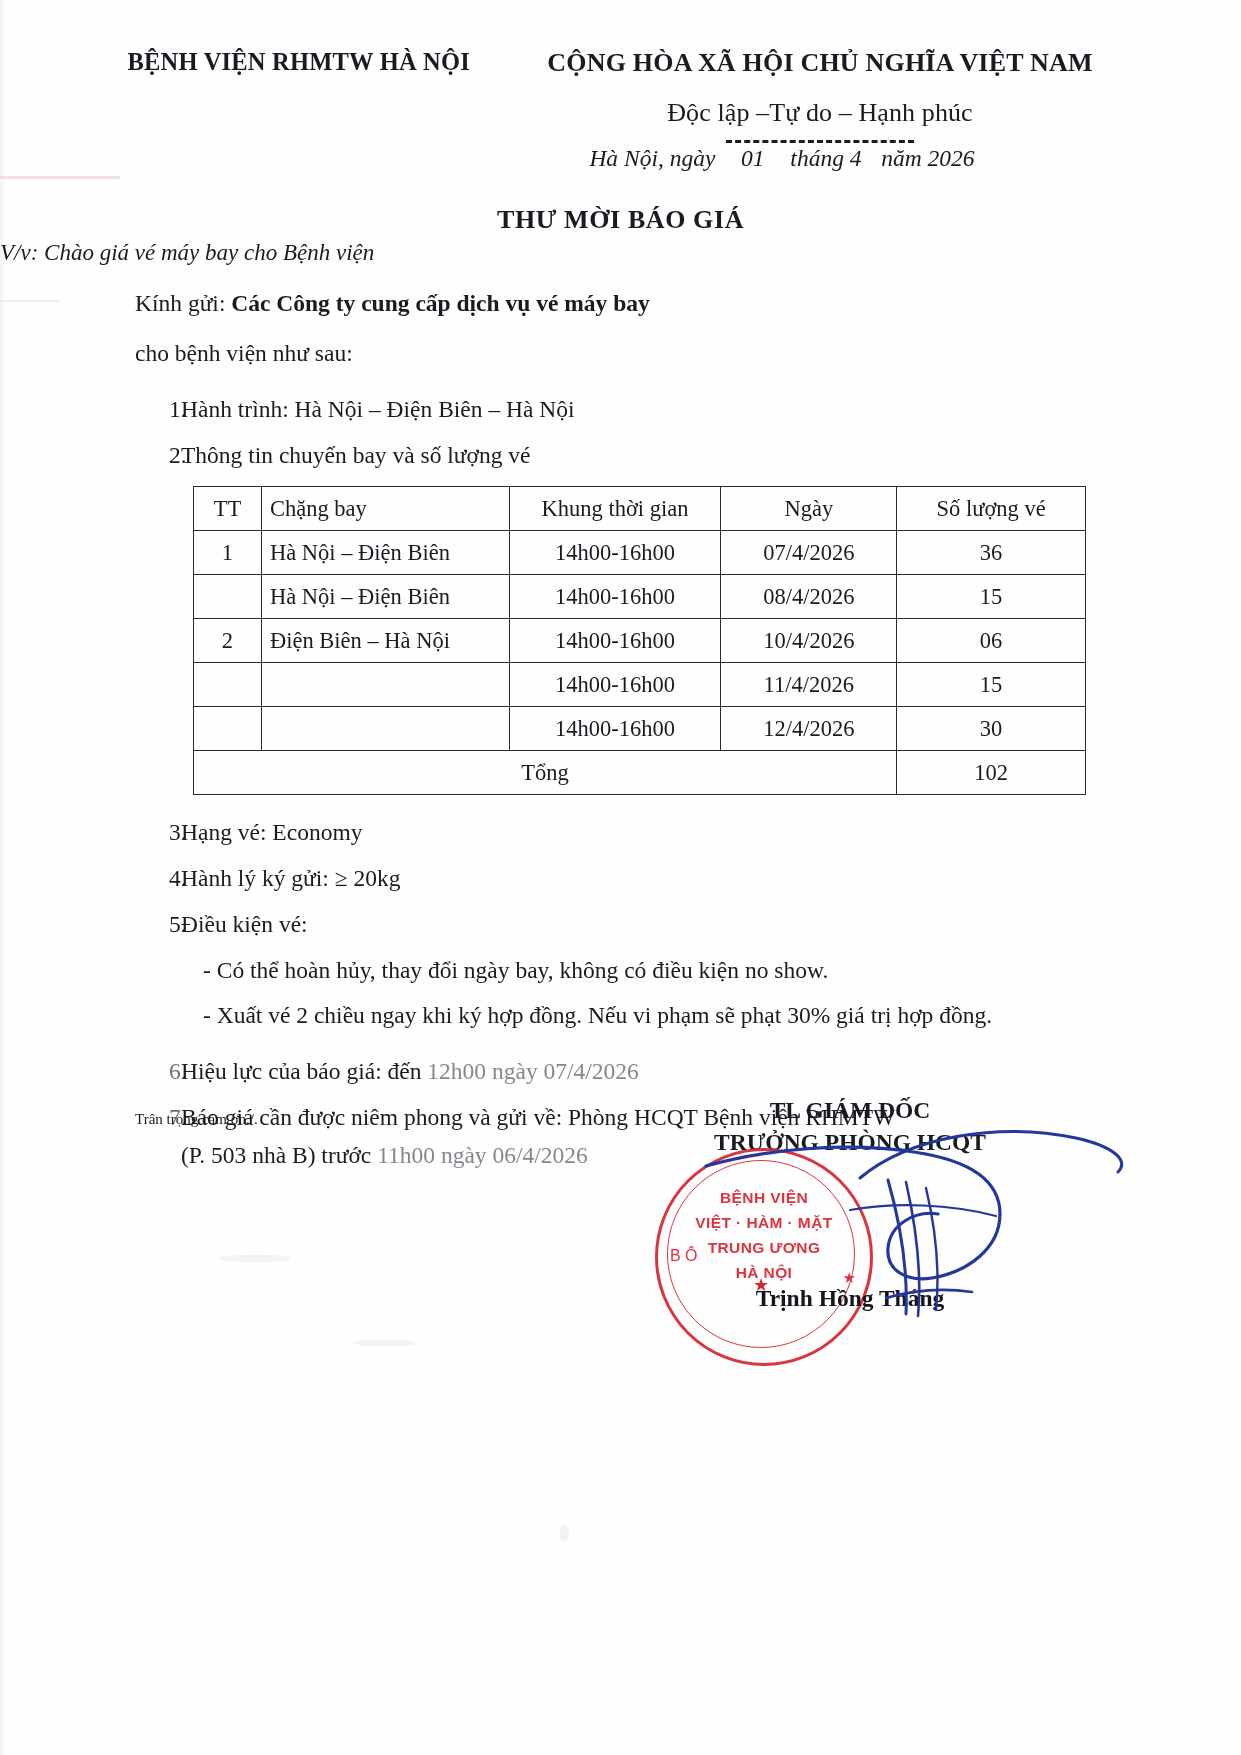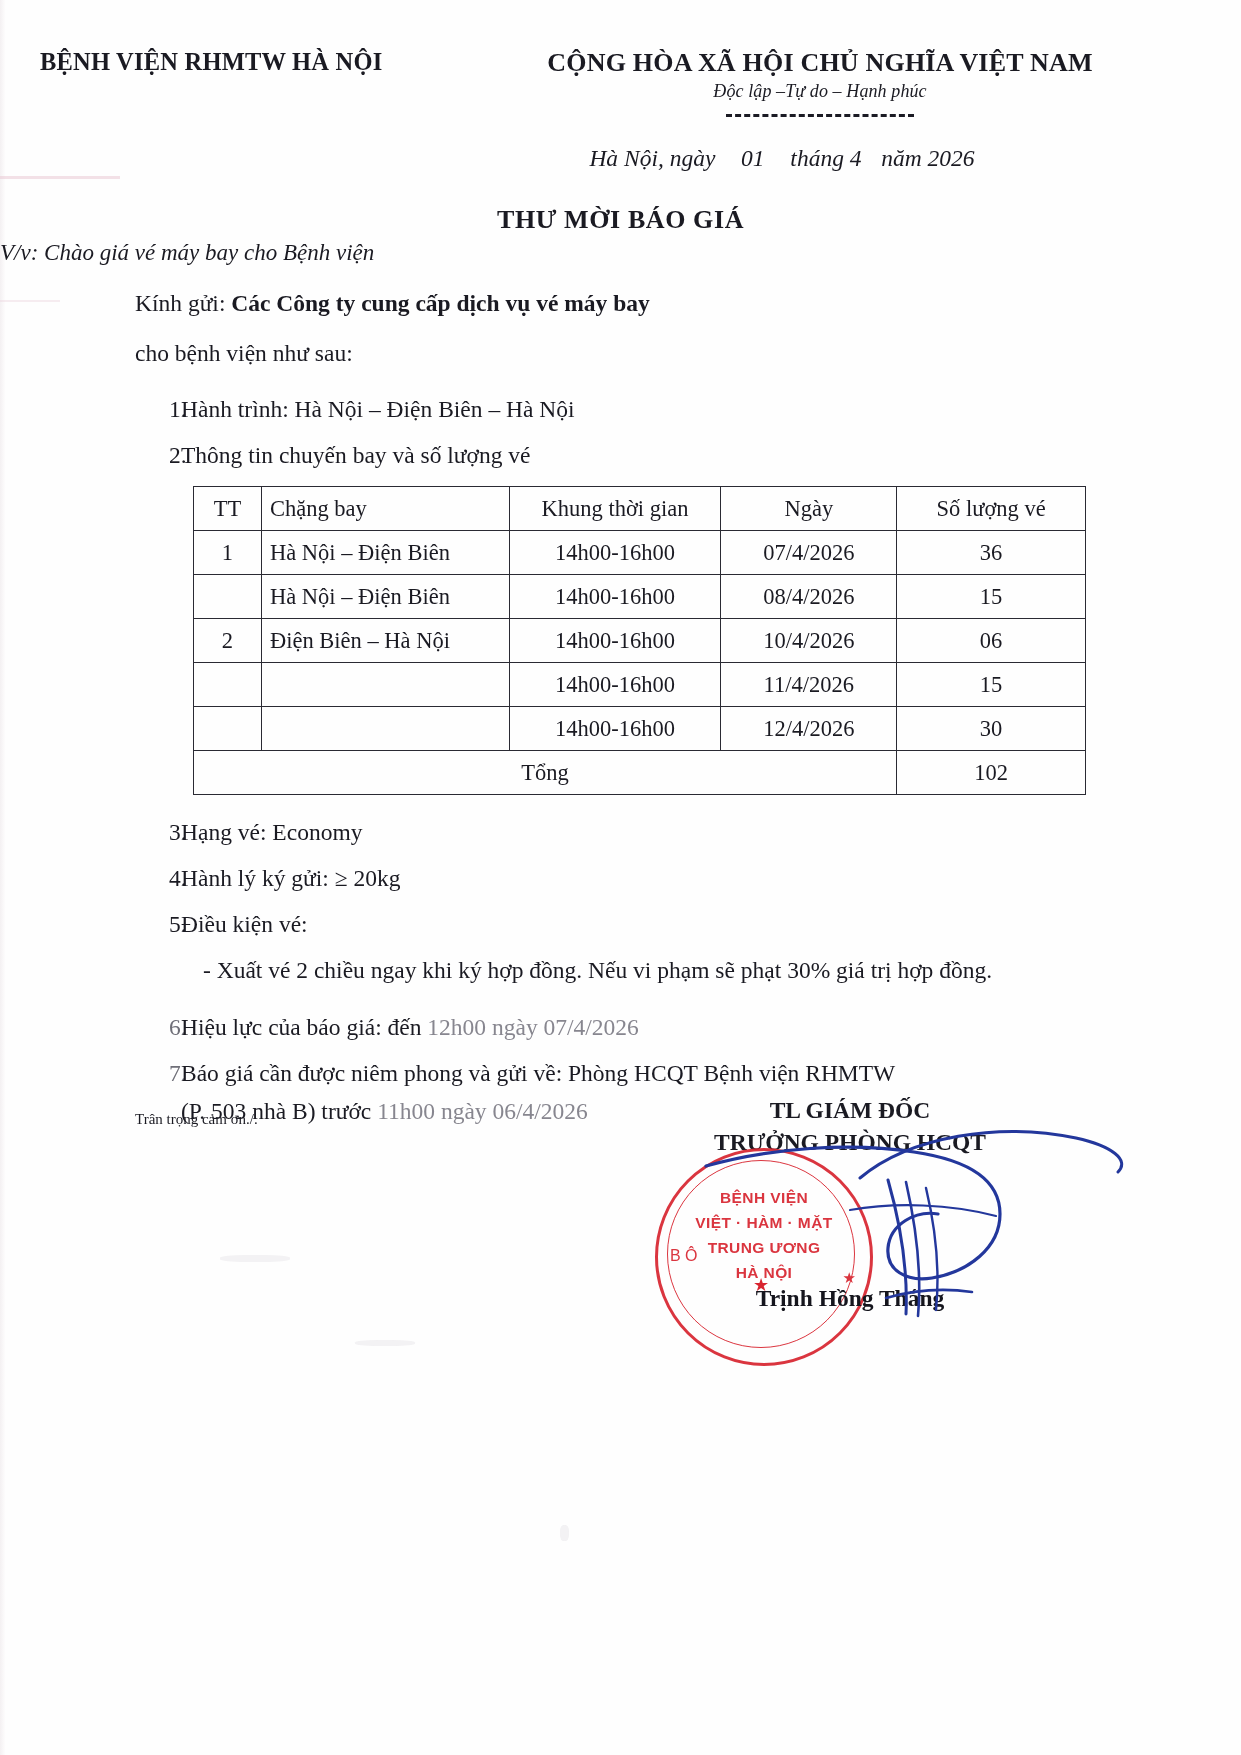--- a/index.html
+++ b/index.html
@@ -42,45 +42,44 @@
 
   
   .header {
     position: absolute;
     left: 0; top: 48px;
     width: 1241px;
     display: flex;
   }
   .org-block {
     width: 470px;
-    text-align: left;
+    text-align: right;
     padding-left: 40px;
     box-sizing: border-box;
   }
   .org-name {
     font-weight: bold;
     font-size: 24.5px;
     letter-spacing: .2px;
     white-space: nowrap;
   }
   .nation-block {
     width: 700px;
     text-align: center;
   }
   .nation-title {
     font-weight: bold;
     font-size: 26px;
     letter-spacing: .2px;
     white-space: nowrap;
   }
   .nation-motto {
-    font-size: 18px;
-    margin-top: 3px;
+    font-size: 26px;
+    margin-top: 20px;
     letter-spacing: .1px;
-    font-style: italic;
   }
   .motto-rule {
     width: 188px;
     margin: 12px auto 0 auto;
     border-top: 3px dashed #1b1b24;
     height: 0;
   }
   .date-line {
     position: absolute;
     left: 0; top: 145px;
@@ -397,20 +396,21 @@
         <span class="num-text">Hành lý ký gửi: ≥ 20kg</span>
       </li>
 
       <li>
         <span class="num-marker">5.</span>
         <span class="num-text">Điều kiện vé:</span>
       </li>
     </ul>
 
     <ul class="sub-list">
+      <li>- Có thể hoàn hủy, thay đổi ngày bay, không có điều kiện no show.</li>
       <li>- Xuất vé 2 chiều ngay khi ký hợp đồng. Nếu vi phạm sẽ phạt 30% giá trị hợp đồng.</li>
     </ul>
 
     <ul class="num-list">
 
       <li>
         <span class="num-marker faded">6.</span>
         <span class="num-text">
           <span>Hiệu lực của báo giá: đến</span>
           <span class="faded-soft">12h00 ngày 07/4/2026</span>

